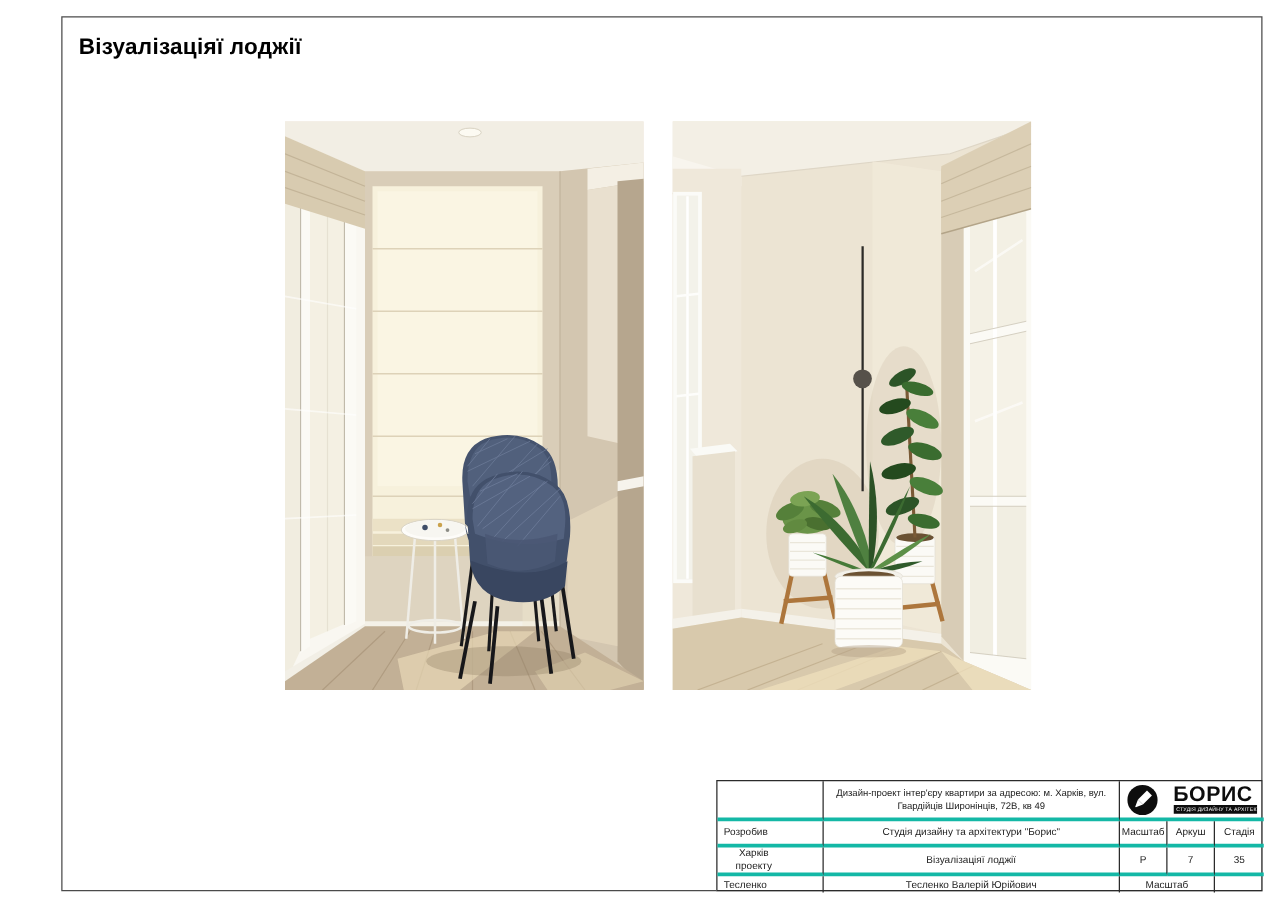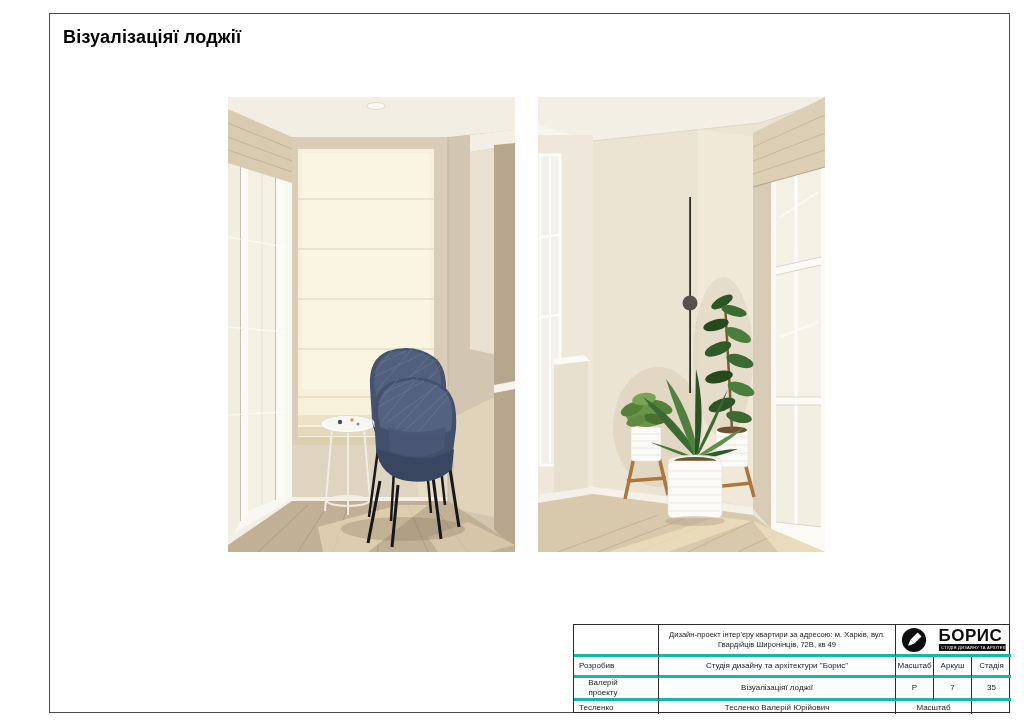--- a/index.html
+++ b/index.html
@@ -346,21 +346,21 @@
       </div>
     </div>
 
     <div class="cell lbl">Розробив</div>
     <div class="cell">Студія дизайну та архітектури "Борис"</div>
     <div class="cell">Масштаб</div>
     <div class="cell">Аркуш</div>
     <div class="cell last-col">Стадія</div>
 
     <div class="cell lbl">
-        <span class="narrow">Валерій проекту</span>
+        <span class="narrow">Харків проекту</span>
       </div>
     <div class="cell">Візуалізаціяї лоджії</div>
     <div class="cell">Р</div>
     <div class="cell">7</div>
     <div class="cell last-col">35</div>
 
     <div class="cell lbl last-row">Тесленко</div>
     <div class="cell last-row">Тесленко Валерій Юрійович</div>
     <div class="cell scale-cell last-row">Масштаб</div>
     <div class="cell last-col last-row"></div>

